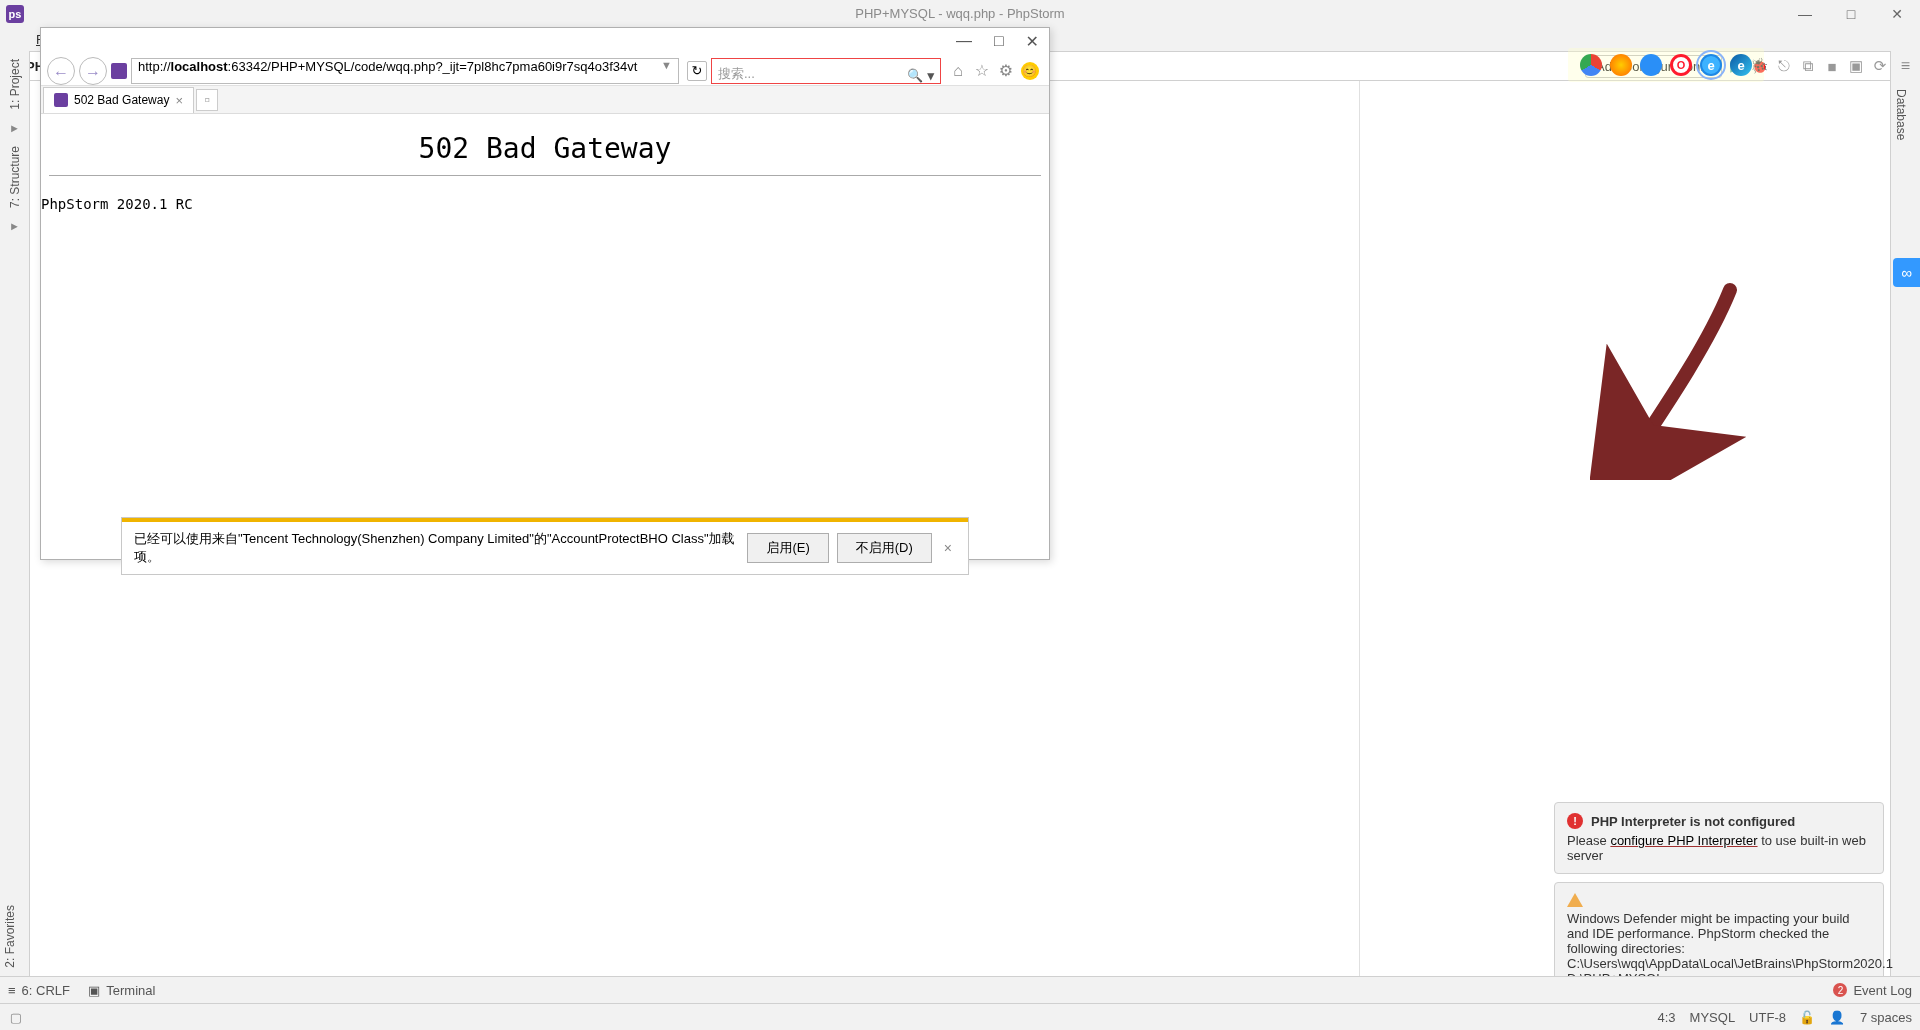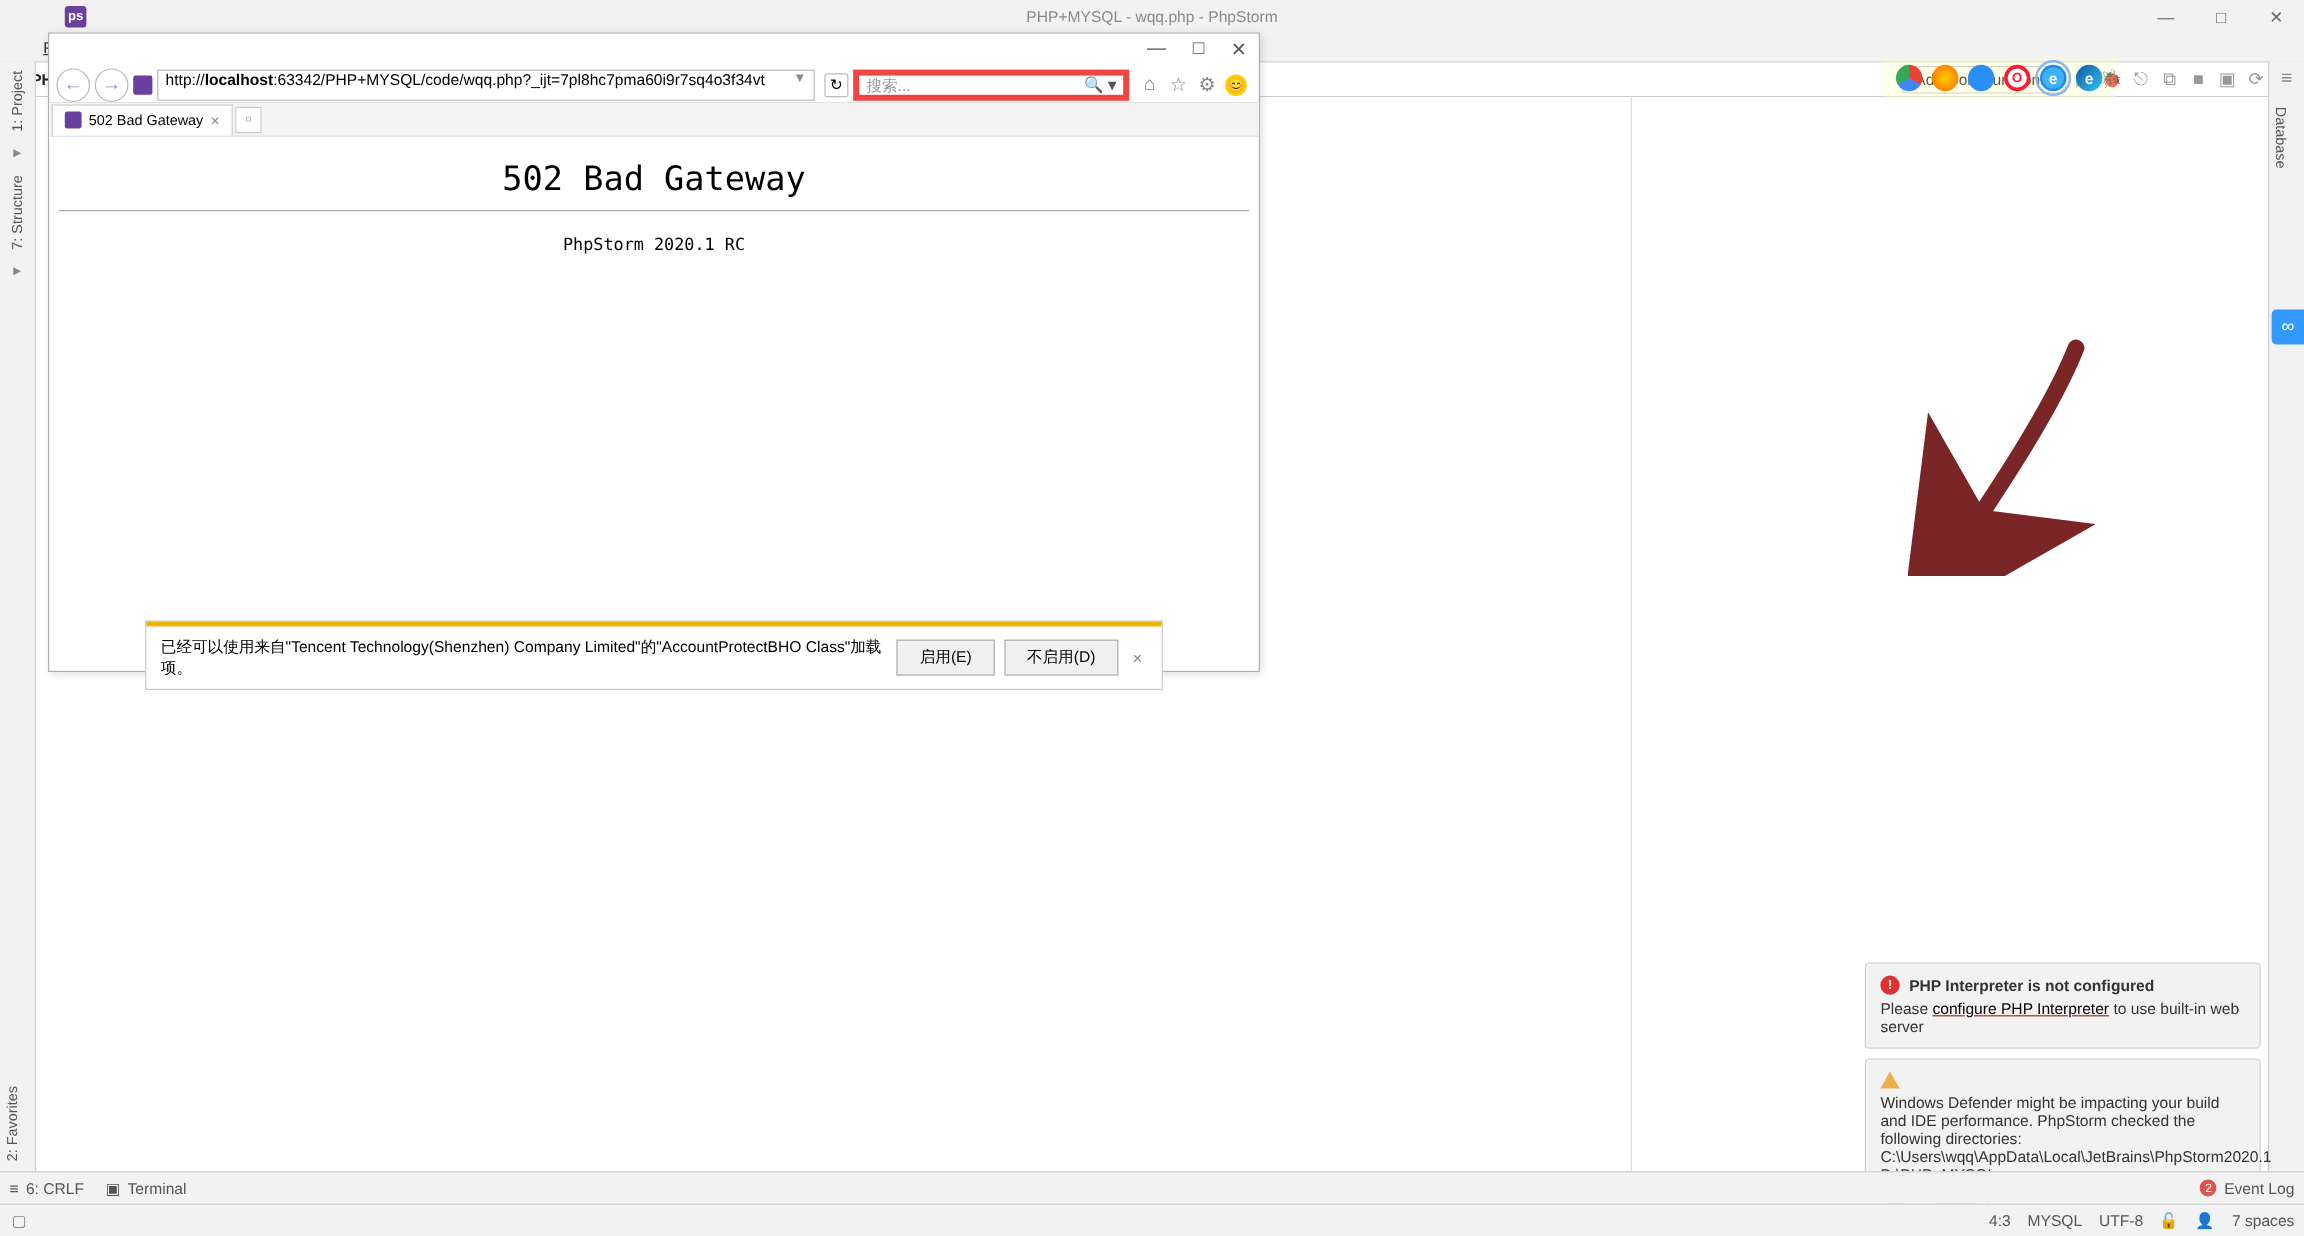--- a/index.html
+++ b/index.html
@@ -1,20 +1,20 @@
 <!DOCTYPE html>
 <html><head>
 <meta charset="utf-8">
 <style>
 * { margin: 0; padding: 0; box-sizing: border-box; font-family: "Segoe UI", Arial, sans-serif; }
 html, body { width: 1920px; height: 1030px; overflow: hidden; background: #f2f2f2; }
 
 
 .title-bar { height: 27px; background: #f2f2f2; display: flex; align-items: center; padding-left: 6px; }
-.title-bar .app-icon { width: 18px; height: 18px; border-radius: 3px; background: #6b3fa0; display: flex; align-items: center; justify-content: center; color: #fff; font-size: 11px; font-weight: bold; margin-left: 48px; }
+.title-bar .app-icon { width: 18px; height: 18px; border-radius: 3px; background: #6b3fa0; display: flex; align-items: center; justify-content: center; color: #fff; font-size: 11px; font-weight: bold; }
 .title-bar .win-title { margin-left: auto; margin-right: auto; color: #8a8a8a; font-size: 13px; position: absolute; left: 50%; transform: translateX(-50%); }
 .title-bar .win-ctrls { margin-left: auto; display: flex; }
 .title-bar .win-ctrls .wb { width: 46px; height: 27px; display: flex; align-items: center; justify-content: center; color: #666; font-size: 14px; }
 
 
 .menu-bar { height: 24px; display: flex; align-items: center; padding-left: 30px; gap: 4px; font-size: 13px; color: #333; }
 .menu-bar .mitem { padding: 2px 6px; }
 .menu-bar .mitem u { text-decoration: underline; }
 
 
@@ -61,38 +61,38 @@
 
 
 .ie-window { position: absolute; left: 40px; top: 27px; width: 1010px; height: 533px; background: #fff; border: 1px solid #b0b0b0; box-shadow: 2px 2px 8px rgba(0,0,0,0.15); }
 .ie-top { height: 30px; display: flex; align-items: center; padding: 0 6px; gap: 4px; border-bottom: 1px solid #e0e0e0; }
 .ie-nav { width: 28px; height: 28px; border: 1px solid #bbb; border-radius: 50%; display: flex; align-items: center; justify-content: center; color: #9a8cc8; font-size: 16px; }
 .ie-favicon { width: 16px; height: 16px; background: #6b3fa0; border-radius: 2px; }
 .ie-addr { flex: 1; border: 1px solid #bbb; height: 26px; display: flex; align-items: flex-start; padding: 0 6px; font-size: 13px; }
 .ie-addr .domain { font-weight: bold; }
 .ie-addr .dd { color: #888; margin-left: auto; font-size: 11px; }
 .ie-refresh { width: 20px; height: 20px; border: 1px solid #bbb; border-radius: 2px; display: flex; align-items: center; justify-content: center; font-size: 13px; margin-left: 4px; }
-.ie-search { width: 230px; border: 5px solid #ef4444; height: 26px; display: flex; align-items: flex-start; padding: 0 6px; font-size: 13px; color: #999; }
+.ie-search { width: 230px; border: 1px solid #ef4444; height: 26px; display: flex; align-items: flex-end; padding: 0 6px; font-size: 13px; color: #999; }
 .ie-search .mag { margin-left: auto; color: #555; font-weight: bold; }
 .ie-icons { display: flex; gap: 6px; padding: 0 4px; }
 .ie-icons .ii { width: 18px; height: 18px; color: #888; display: flex; align-items: center; justify-content: center; }
 .smiley { width: 18px; height: 18px; border-radius: 50%; background: #ffcc00; display: flex; align-items: center; justify-content: center; font-size: 12px; }
 .ie-outer-top { height: 28px; position: relative; }
 .ie-outer-top .oc { position: absolute; right: 10px; top: 4px; display: flex; gap: 22px; color: #555; font-size: 16px; }
 
 .ie-tabs { height: 28px; background: #f4f4f4; display: flex; align-items: center; border-bottom: 1px solid #dcdcdc; }
 .ie-tab { background: #fff; border: 1px solid #ccc; border-bottom: none; height: 26px; display: flex; align-items: center; padding: 0 10px; gap: 6px; font-size: 12px; margin-left: 2px; }
 .ie-tab .tfavicon { width: 14px; height: 14px; background: #6b3fa0; border-radius: 2px; }
 .ie-tab .tclose { color: #888; font-size: 13px; }
 .ie-tabs .newt { width: 22px; height: 22px; border: 1px solid #ccc; margin-left: 2px; display: flex; align-items: center; justify-content: center; background: #fff; color: #aaa; }
 
 .ie-page { position: relative; height: calc(100% - 58px); overflow: hidden; }
 .ie-page h1 { font-family: "SimSun","NSimSun",monospace; font-weight: normal; font-size: 28px; text-align: center; margin: 18px 0 10px; }
 .ie-page hr { margin: 0 8px; border: none; border-top: 1px solid #aaa; }
-.ie-page .server { font-family: "SimSun","NSimSun",monospace; text-align: center; font-size: 14px; margin-top: 20px; }
+.ie-page .server { font-family: "SimSun","NSimSun",monospace; text-align: left; font-size: 14px; margin-top: 20px; }
 
 .ie-infobar { position: absolute; left: 80px; right: 80px; bottom: 12px; border: 1px solid #c8c8c8; background: #fff; }
 .ie-infobar .gold { height: 4px; background: #f0b400; }
 .ie-infobar .row { display: flex; align-items: center; padding: 8px 12px; gap: 8px; font-size: 13px; }
 .ie-infobar .msg { flex: 1; }
 .ie-infobar .ibtn { border: 1px solid #adadad; background: #f0f0f0; padding: 5px 18px; font-size: 13px; cursor: pointer; }
 .ie-infobar .xclose { color: #888; font-size: 14px; padding: 0 4px; cursor: pointer; }
 
 
 .notif-stack { position: absolute; right: 36px; bottom: 12px; width: 330px; display: flex; flex-direction: column; gap: 8px; }

